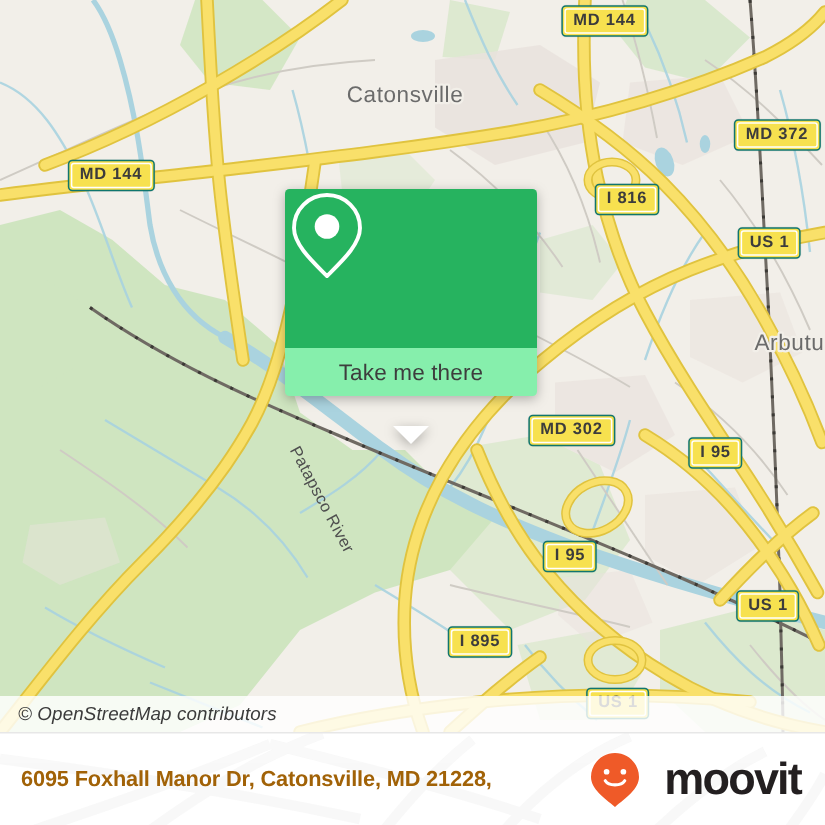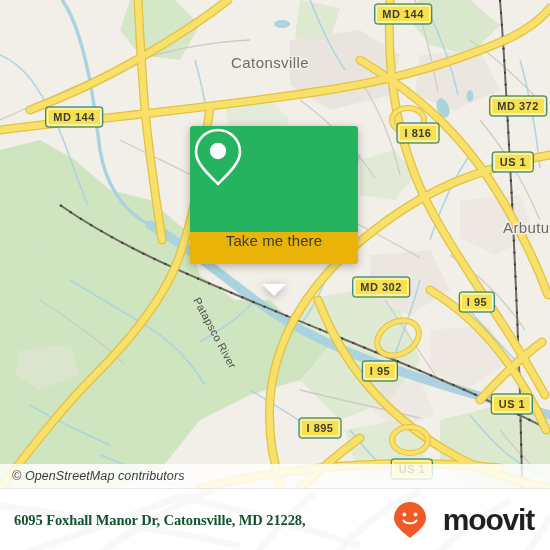--- a/index.html
+++ b/index.html
@@ -36,41 +36,41 @@
     font-size:11px;font-weight:bold;color:#3c3c3c;
     line-height:12px;white-space:nowrap;letter-spacing:.5px;
     font-family:"Liberation Sans","DejaVu Sans",sans-serif;
   }
 
   
   .callout{position:absolute;left:190px;top:126px;width:168px;
            filter:drop-shadow(0 2px 4px rgba(0,0,0,.28));}
   .callout-top{background:#26b35f;height:106px;border-radius:3px 3px 0 0;
                display:flex;align-items:center;justify-content:center;}
-  .callout-bottom{background:#eab308;height:32px;border-radius:0 0 3px 3px;
-                  display:flex;align-items:flex-start;justify-content:center;}
+  .callout-bottom{background:#86efac;height:32px;border-radius:0 0 3px 3px;
+                  display:flex;align-items:center;justify-content:center;}
   .callout-bottom span{font-size:15px;color:#3d3d3d;letter-spacing:.1px;}
   .callout-tail{position:absolute;left:50%;top:158px;transform:translateX(-50%);
                 width:0;height:0;border-left:12px solid transparent;
                 border-right:12px solid transparent;border-top:12px solid #ffffff;}
 
   
   .attrib{position:absolute;left:0;top:464px;width:550px;height:24px;
           background:rgba(255,255,255,.82);display:flex;align-items:center;}
   .attrib span{font-size:12.5px;color:#3b3b3b;padding-left:12px;letter-spacing:.1px;font-style:italic;}
 
   
   .footer{position:absolute;left:0;top:488px;width:550px;height:62px;
           background:#ffffff;border-top:1px solid #e7e7e7;overflow:hidden;}
   .footer-watermark{position:absolute;left:0;top:-488px;width:550px;height:550px;
                     opacity:.055;pointer-events:none;}
   .footer-inner{position:relative;display:flex;align-items:center;
                 height:100%;padding:0 14px;box-sizing:border-box;}
-  .footer-addr{flex:1;font-size:14.5px;line-height:20px;color:#14532d;
-               font-weight:bold;letter-spacing:-.1px;font-family:Liberation Serif, serif;}
+  .footer-addr{flex:1;font-size:14.5px;line-height:20px;color:#a16207;
+               font-weight:bold;letter-spacing:-.1px;}
   .footer-addr .line2{font-weight:bold;}
   .logo{display:flex;align-items:center;gap:16px;padding-right:2px;}
   .logo-word{font-size:30px;font-weight:bold;color:#231f20;letter-spacing:-1.2px;
              line-height:30px;}
 </style>
 </head>
 <body>
 
 <div id="app">
 
@@ -212,21 +212,21 @@
         <g>
           <text class="river-label" x="193" y="300" transform="rotate(62 193 300)">Patapsco River</text>
         </g>
       </g>
     </svg>
 
     <div>
       <div class="shield" style="left:403px;top:14px">
           <div class="inner">MD 144</div>
         </div>
-      <div class="shield" style="left:518px;top:106px">
+      <div class="shield" style="left:518px;top:90px">
           <div class="inner">MD 372</div>
         </div>
       <div class="shield" style="left:74px;top:117px">
           <div class="inner">MD 144</div>
         </div>
       <div class="shield" style="left:418px;top:133px">
           <div class="inner">I 816</div>
         </div>
       <div class="shield" style="left:513px;top:162px">
           <div class="inner">US 1</div>

